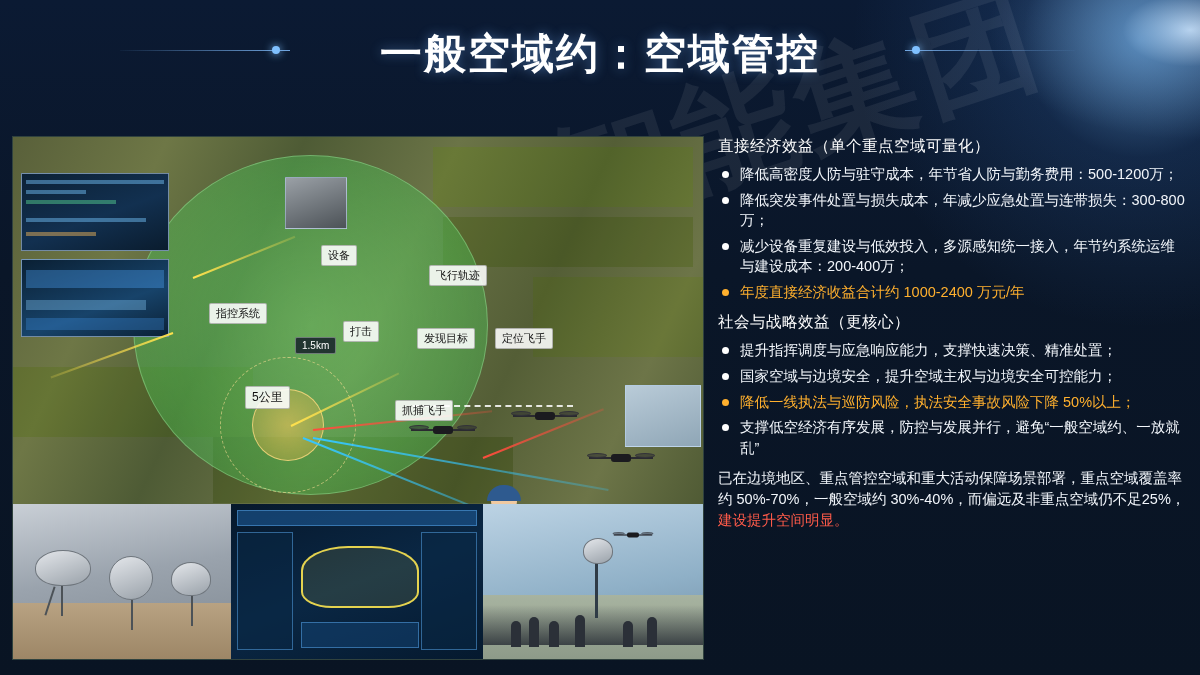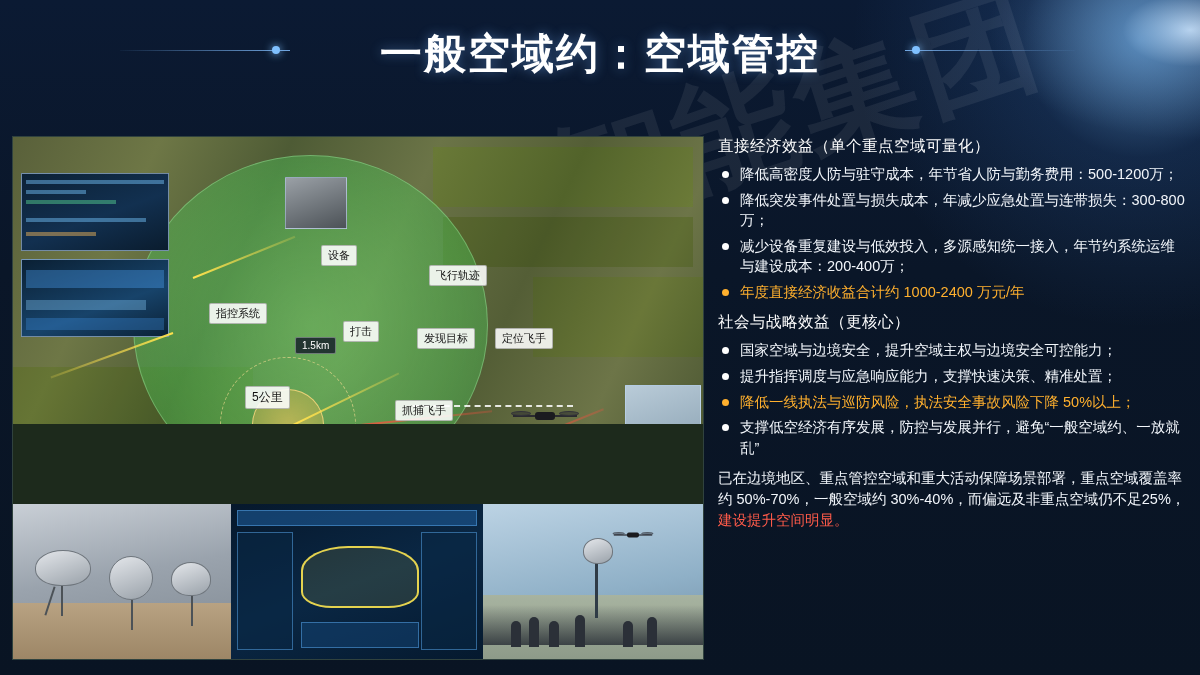--- a/index.html
+++ b/index.html
@@ -68,21 +68,21 @@
 
   
   .image-panel {
     position: absolute; left: 12px; top: 136px;
     width: 692px; height: 524px;
     background: #1d2a1c;
     overflow: hidden;
     border: 1px solid rgba(140,180,220,0.18);
   }
   .map-area {
-    position: absolute; left: 0; top: 0; width: 692px; height: 287px;
+    position: absolute; left: 0; top: 0; width: 692px; height: 367px;
     background:
       linear-gradient(115deg, #59603a 0%, #6e7746 18%, #4e5b35 34%, #6b7447 52%, #545e36 70%, #6d7548 86%, #4f5a34 100%);
     overflow: hidden;
   }
   .field {
     position: absolute;
     opacity: .55;
     mix-blend-mode: overlay;
   }
   .green-circle {
@@ -380,22 +380,22 @@
     <div class="section-head">直接经济效益（单个重点空域可量化）</div>
     <ul class="bullets">
       <li>降低高密度人防与驻守成本，年节省人防与勤务费用：500-1200万；</li>
       <li>降低突发事件处置与损失成本，年减少应急处置与连带损失：300-800万；</li>
       <li>减少设备重复建设与低效投入，多源感知统一接入，年节约系统运维与建设成本：200-400万；</li>
       <li class="accent">年度直接经济收益合计约 1000-2400 万元/年</li>
     </ul>
 
     <div class="section-head">社会与战略效益（更核心）</div>
     <ul class="bullets">
+      <li>提升指挥调度与应急响应能力，支撑快速决策、精准处置；</li>
       <li>国家空域与边境安全，提升空域主权与边境安全可控能力；</li>
-      <li>提升指挥调度与应急响应能力，支撑快速决策、精准处置；</li>
       <li class="accent">降低一线执法与巡防风险，执法安全事故风险下降 50%以上；</li>
       <li>支撑低空经济有序发展，防控与发展并行，避免“一般空域约、一放就乱”</li>
     </ul>
 
     <div class="para">
       <span>已在边境地区、重点管控空域和重大活动保障场景部署，重点空域覆盖率约 50%-70%，一般空域约 30%-40%，而偏远及非重点空域仍不足25%，</span><span class="hl-red">建设提升空间明显。</span>
     </div>
   </div>
 </div>
 

